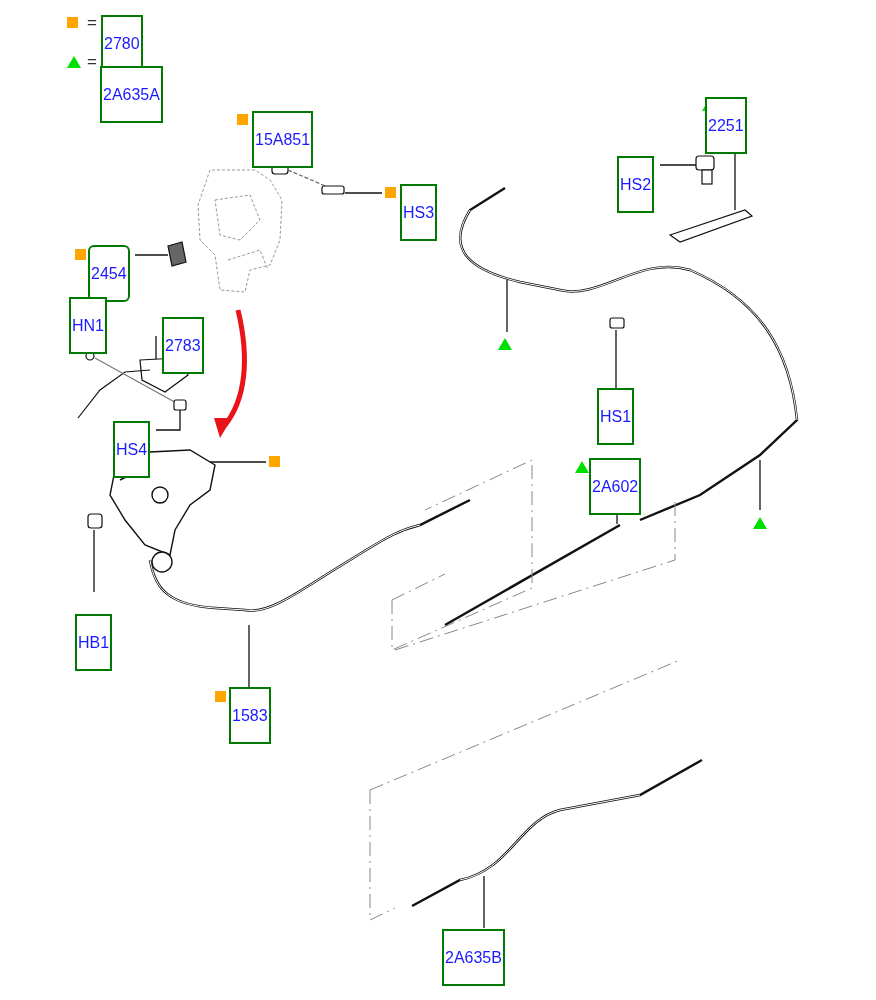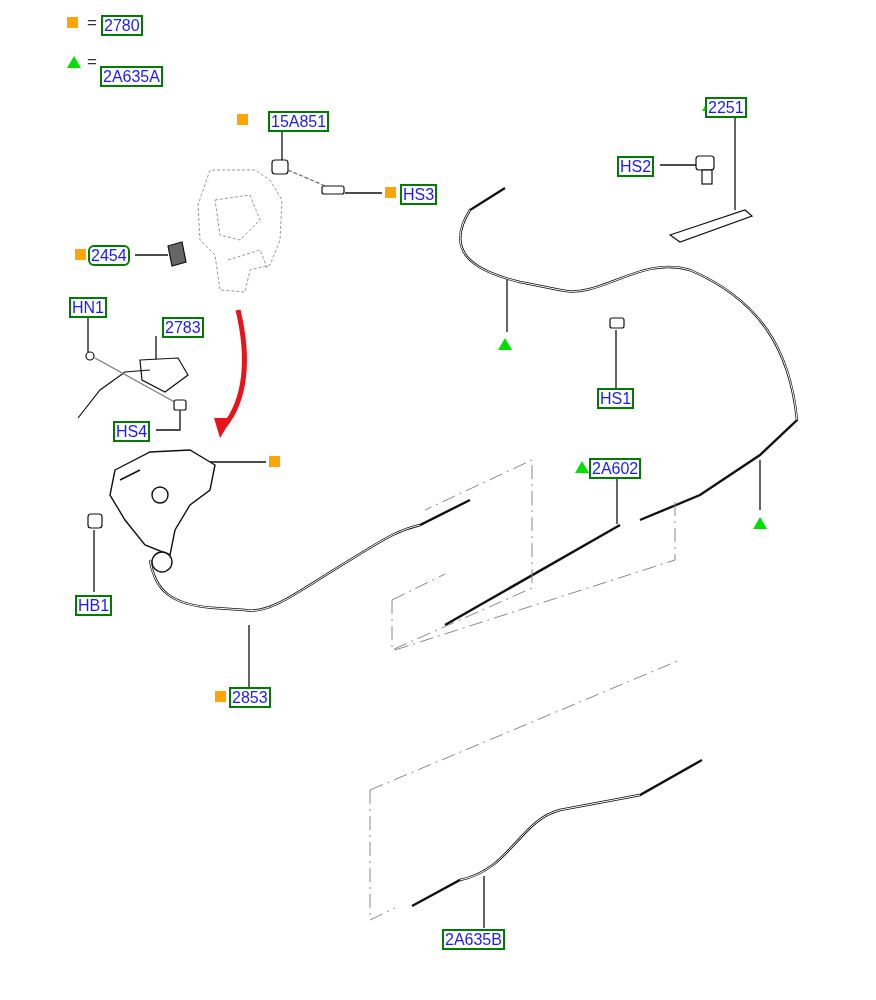--- a/index.html
+++ b/index.html
@@ -1,21 +1,21 @@
 <!DOCTYPE html>
 <html><head>
 <meta charset="utf-8">
 <style>
   html, body { margin:0; padding:0; background:#ffffff; }
   body { width:876px; height:1000px; position:relative; overflow:hidden; font-family:"Liberation Sans", sans-serif; }
   #diagram { position:absolute; left:0; top:0; width:876px; height:1000px; }
   .callout {
     position:absolute; height:17px; border:2px solid #007a00; background:#ffffff;
     color:#1a1aff; font-family:"Liberation Sans", sans-serif; font-size:16px; line-height:17px;
-    padding:0 1px; box-sizing:content-box; white-space:nowrap; cursor:pointer; letter-spacing:0px;
+    padding:18px 1px; box-sizing:content-box; white-space:nowrap; cursor:pointer; letter-spacing:0px;
   }
   .sq { position:absolute; width:11px; height:11px; background:#ffa500; }
   .tri { position:absolute; width:0; height:0; border-left:7px solid transparent; border-right:7px solid transparent; border-bottom:12px solid #00e000; }
   .eq { position:absolute; font-size:17px; color:#333; font-family:"Liberation Sans", sans-serif; }
 </style>
 </head>
 <body>
 
 <svg id="diagram" viewBox="0 0 876 1000">
   <g fill="none" stroke="#111" stroke-width="1.3">
@@ -93,38 +93,38 @@
 </svg>
 
 <div class="sq" style="left:67px;top:17px;"></div>
 <span class="eq" style="left:87px;top:13px;">=</span>
 <div class="callout" style="left:101px;top:15px;">2780</div>
 <div class="tri" style="left:67px;top:56px;"></div>
 <span class="eq" style="left:87px;top:52px;">=</span>
 <div class="callout" style="left:100px;top:66px;">2A635A</div>
 
 <div class="sq" style="left:237px;top:114px;"></div>
-<div class="callout" style="left:252px;top:111px;margin-left:16px;">15A851</div>
+<div class="callout" style="left:252px;top:111px;">15A851</div>
 
 <div class="sq" style="left:385px;top:187px;"></div>
 <div class="callout" style="left:400px;top:184px;">HS3</div>
 
 <div class="sq" style="left:75px;top:249px;"></div>
 <div class="callout" style="left:88px;top:245px;border-radius:6px;">2454</div>
 
 <div class="callout" style="left:69px;top:297px;">HN1</div>
 <div class="callout" style="left:130px;top:317px;margin-left:32px;">2783</div>
 <div class="callout" style="left:113px;top:421px;">HS4</div>
 
 <div class="sq" style="left:269px;top:456px;"></div>
 
-<div class="callout" style="left:75px;top:595px;">HB1</div>
+<div class="callout" style="left:75px;top:614px;">HB1</div>
 
 <div class="sq" style="left:215px;top:691px;"></div>
-<div class="callout" style="left:229px;top:687px;">2853</div>
+<div class="callout" style="left:229px;top:687px;">1583</div>
 
 <div class="tri" style="left:702px;top:99px;"></div>
 <div class="callout" style="left:705px;top:97px;">2251</div>
 
 <div class="callout" style="left:617px;top:156px;">HS2</div>
 
 <div class="tri" style="left:498px;top:338px;"></div>
 
 <div class="callout" style="left:597px;top:388px;">HS1</div>
 

